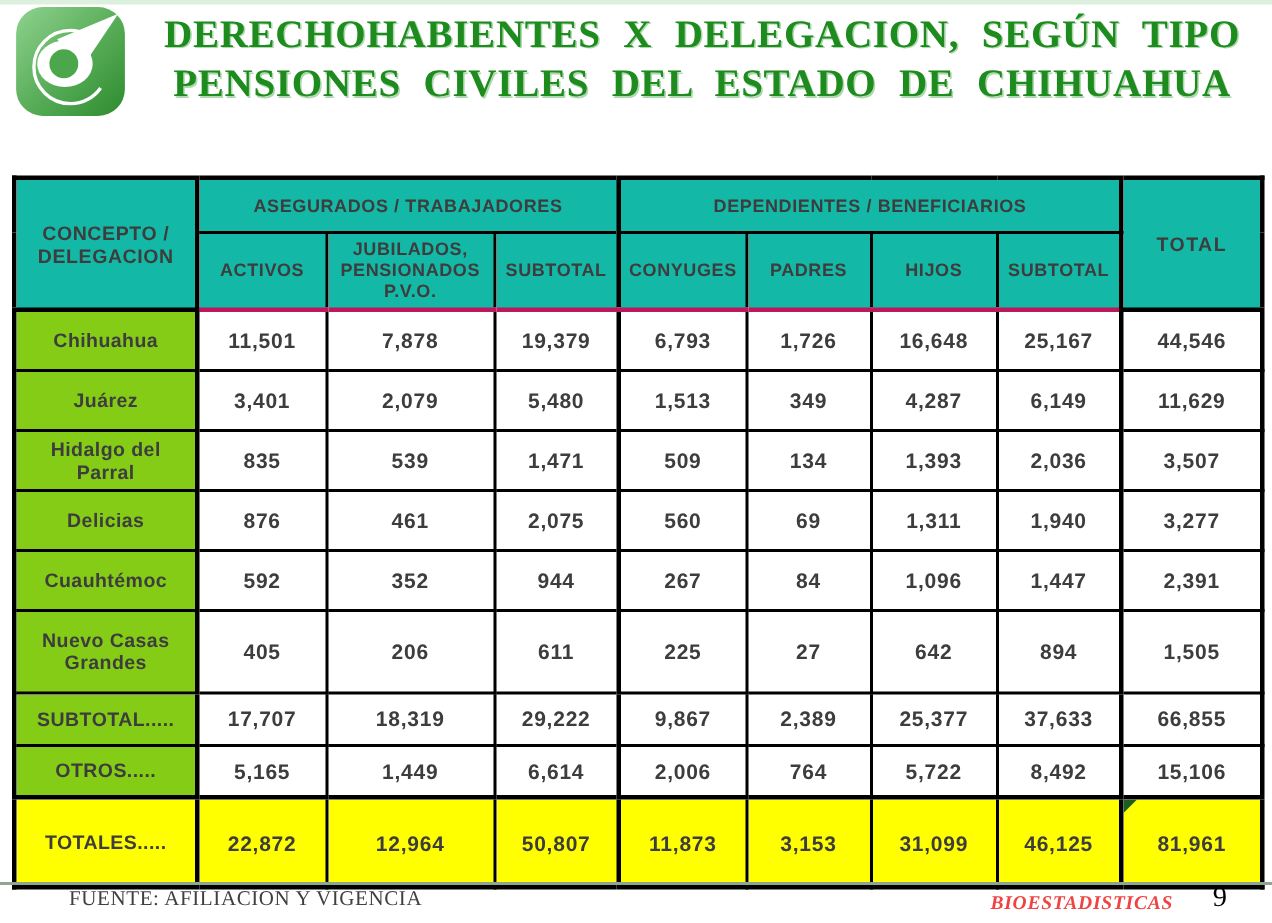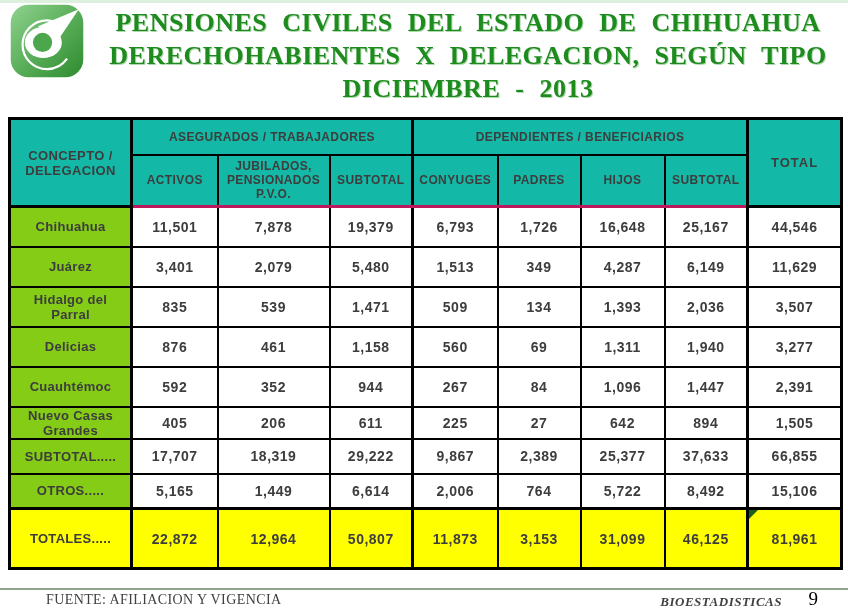--- a/index.html
+++ b/index.html
@@ -34,38 +34,38 @@
   tr.subhead th{border-bottom:3px solid #be185d;}
   th.col-conyuges{border-left:3px solid #000;}
 
   tbody th{background:#84cc16;font-size:13px;font-weight:bold;letter-spacing:.3px;}
   tbody td{background:#ffffff;font-size:14px;font-weight:bold;letter-spacing:.5px;}
   tbody tr > *:nth-child(2),
   tbody tr > *:nth-child(5),
   tbody tr > *:nth-child(9){border-left:3px solid #000;}
 
   tr.h36{height:36px;}  tr.h52{height:52px;}  tr.h40{height:40px;}
-  tr.h44{height:32px;}  tr.h35{height:35px;}  tr.h60{height:60px;}
+  tr.h44{height:55px;}  tr.h35{height:35px;}  tr.h60{height:60px;}
 
   tr.totales > *{background:#ffff00 !important;border-top:3px solid #000;}
   td.marked{position:relative;}
   .corner-marker{
     position:absolute;left:0;top:0;width:0;height:0;
     border-top:9px solid #1b5e20;border-right:9px solid transparent;
   }
 
   
   .footer-rule{position:absolute;left:0;top:588px;width:848px;border-top:2px solid #8fa58f;}
   .footer-source{
     position:absolute;left:46px;top:592px;font-family:"Liberation Serif",serif;
     font-size:14px;color:#404040;letter-spacing:.4px;
   }
   .footer-brand{
     position:absolute;right:66px;top:594px;font-family:"Liberation Serif",serif;
-    font-style:italic;font-weight:bold;font-size:13px;color:#404040;letter-spacing:.5px;
+    font-style:italic;font-weight:bold;font-size:13px;color:#ef4444;letter-spacing:.5px;
   }
   .footer-page{
     position:absolute;right:30px;top:588px;font-family:"Liberation Serif",serif;
     font-size:19px;color:#000;
   }
 </style>
 </head>
 <body>
 
 <div class="top-strip"></div>
@@ -81,23 +81,22 @@
     </defs>
     <rect x="1" y="1" width="98" height="98" rx="24" fill="url(#lg)"></rect>
     <circle cx="50" cy="55" r="33" fill="none" stroke="#ffffff" stroke-width="3" stroke-dasharray="150 58" stroke-dashoffset="-20"></circle>
     <polygon points="93,7 38,30 60,56" fill="#ffffff"></polygon>
     <ellipse cx="45" cy="52" rx="25" ry="21" fill="#ffffff"></ellipse>
     <circle cx="44" cy="52" r="13" fill="#4ca64c"></circle>
   </svg>
 </div>
 
 <div class="title">
+  <div class="line">DERECHOHABIENTES X DELEGACION, SEGÚN TIPO</div>
   <div class="line">PENSIONES CIVILES DEL ESTADO DE CHIHUAHUA</div>
-  <div class="line">DERECHOHABIENTES X DELEGACION, SEGÚN TIPO</div>
-  <div class="line">DICIEMBRE - 2013</div>
 </div>
 
 <div class="tbl-wrap">
   <table>
     <colgroup>
       <col style="width:122px">
         <col style="width:86px">
         <col style="width:112px">
       <col style="width:83px">
         <col style="width:85px">
@@ -154,21 +153,21 @@
         <td>509</td>
         <td>134</td>
         <td>1,393</td>
         <td>2,036</td>
         <td>3,507</td>
       </tr>
       <tr class="h40">
         <th>Delicias</th>
         <td>876</td>
         <td>461</td>
-        <td>1,158</td>
+        <td>2,075</td>
         <td>560</td>
         <td>69</td>
         <td>1,311</td>
         <td>1,940</td>
         <td>3,277</td>
       </tr>
       <tr class="h40">
         <th>Cuauhtémoc</th>
         <td>592</td>
         <td>352</td>

